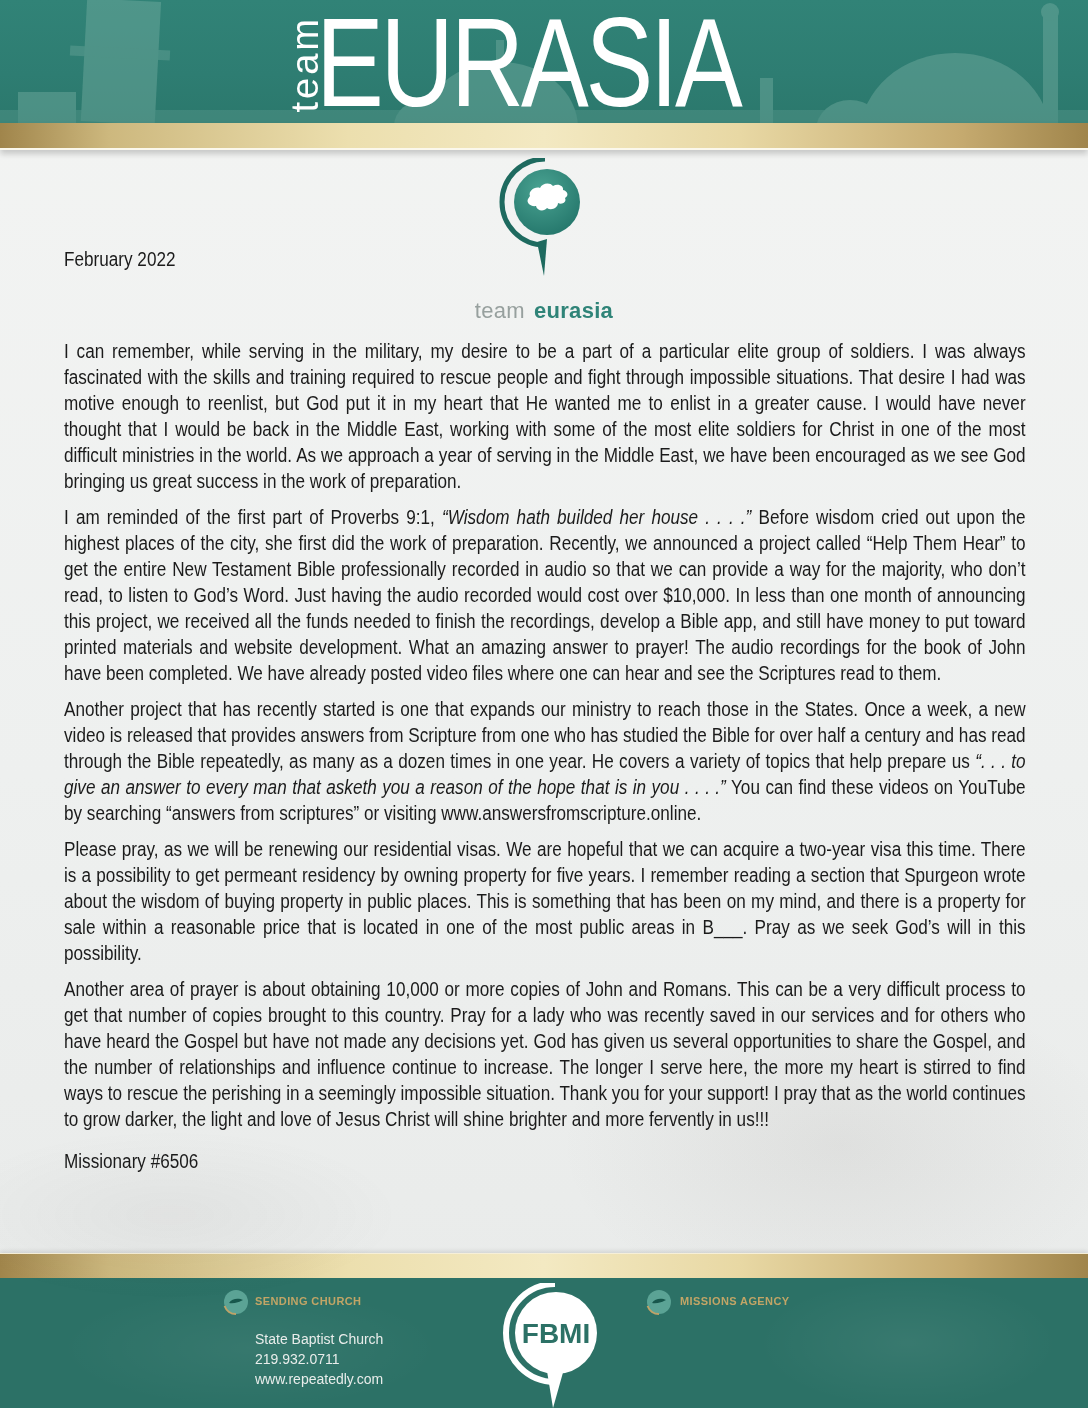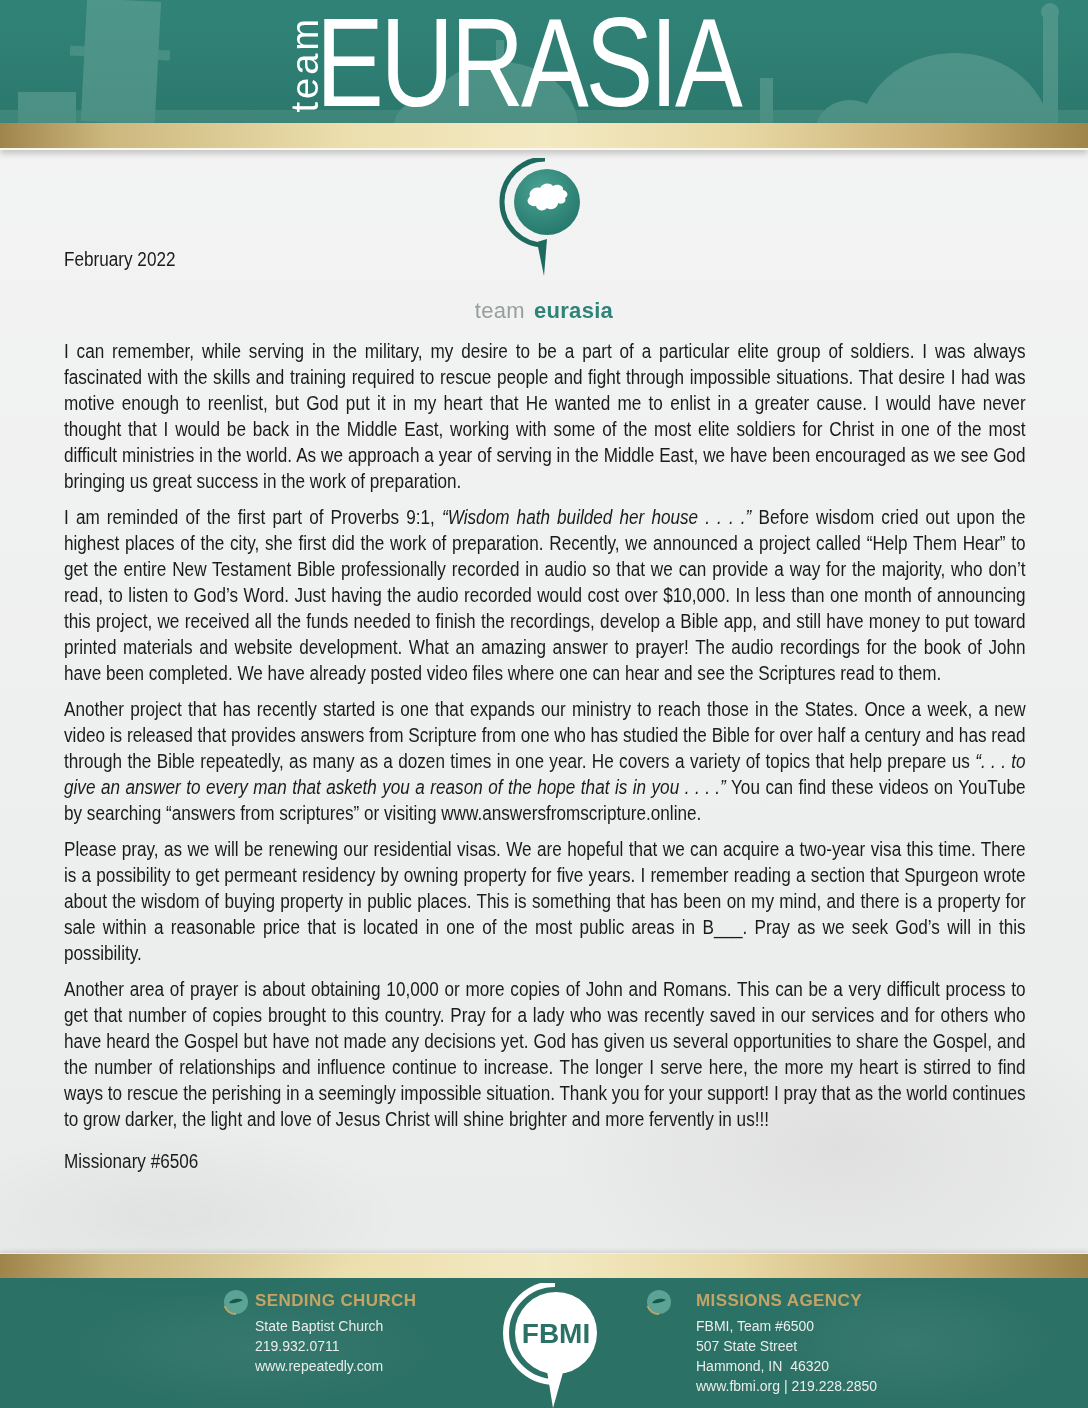--- a/index.html
+++ b/index.html
@@ -61,22 +61,22 @@
   .signature{ margin-top:16px; text-align:left; }
 
   
   .footer{ position:absolute; top:1278px; left:0; right:0; bottom:0; background:#2c7166; }
   .footer::before{ content:''; position:absolute; left:60px; top:10px; width:380px; height:120px;
     background:radial-gradient(closest-side, rgba(255,255,255,0.05), rgba(255,255,255,0)); }
   .footer::after{ content:''; position:absolute; right:30px; top:0; width:300px; height:130px;
     background:radial-gradient(closest-side, rgba(255,255,255,0.06), rgba(255,255,255,0)); }
   .f-col{ position:absolute; color:#e9edeb; font-size:14px; line-height:20px; z-index:2; }
   .f-col-left{ left:255px; top:13px; }
-  .f-col-right{ left:696px; top:13px; }
-  .f-heading{ color:#c2a566; font-weight:bold; font-size:17px; letter-spacing:0.4px; margin-bottom:5px; }
+  .f-col-right{ left:680px; top:13px; }
+  .f-heading{ color:#c2a566; font-weight:bold; font-size:11px; letter-spacing:0.4px; margin-bottom:18px; }
   .f-icon{ position:absolute; top:10px; z-index:2; }
   .f-icon-left{ left:222px; }
   .f-icon-right{ left:645px; }
   .fbmi-logo{ position:absolute; left:496px; top:5px; z-index:2; }
 </style>
 </head>
 <body>
 
 <div class="page">
 
@@ -155,22 +155,16 @@
       <text x="60" y="60" text-anchor="middle" font-family="Liberation Sans, sans-serif" font-size="28" font-weight="bold" fill="#2c7166">FBMI</text>
     </svg>
 
     <svg class="f-icon f-icon-right" width="28" height="28" viewBox="0 0 28 28" aria-hidden="true">
       <circle cx="14" cy="14" r="12" fill="#5ba395"></circle>
       <path d="M14 26 A 12 12 0 0 1 2.6 18" fill="none" stroke="#bfa368" stroke-width="2"></path>
       <path d="M7,15 C10,10 17,10 21,12 C17,14 12,16 7,15 Z" fill="#17574c"></path>
     </svg>
     <div class="f-col f-col-right">
       <div class="f-heading">MISSIONS AGENCY</div>
-      <div>
-          <div class="f-line">FBMI, Team #6500</div>
-          <div class="f-line">507 State Street</div>
-          <div class="f-line">Hammond, IN &nbsp;46320</div>
-          <div class="f-line">www.fbmi.org | 219.228.2850</div>
-        </div>
     </div>
 
   </div>
 </div>
 
 </body></html>

